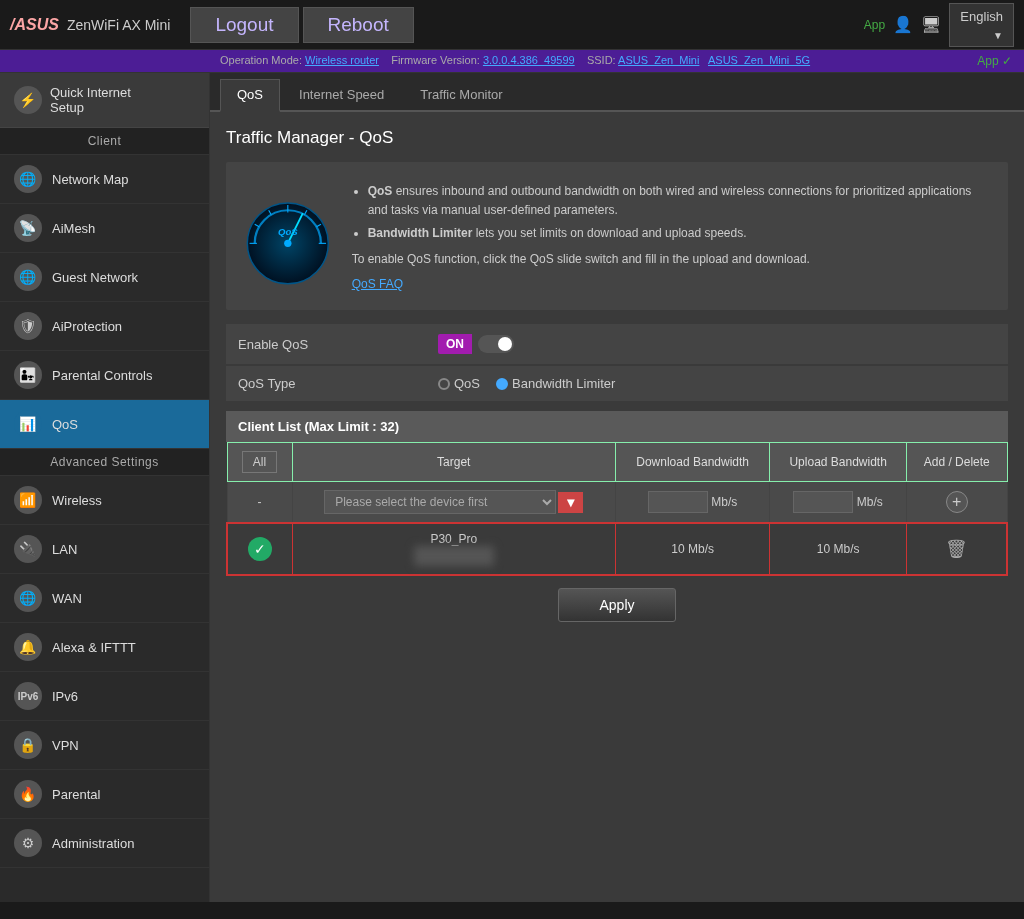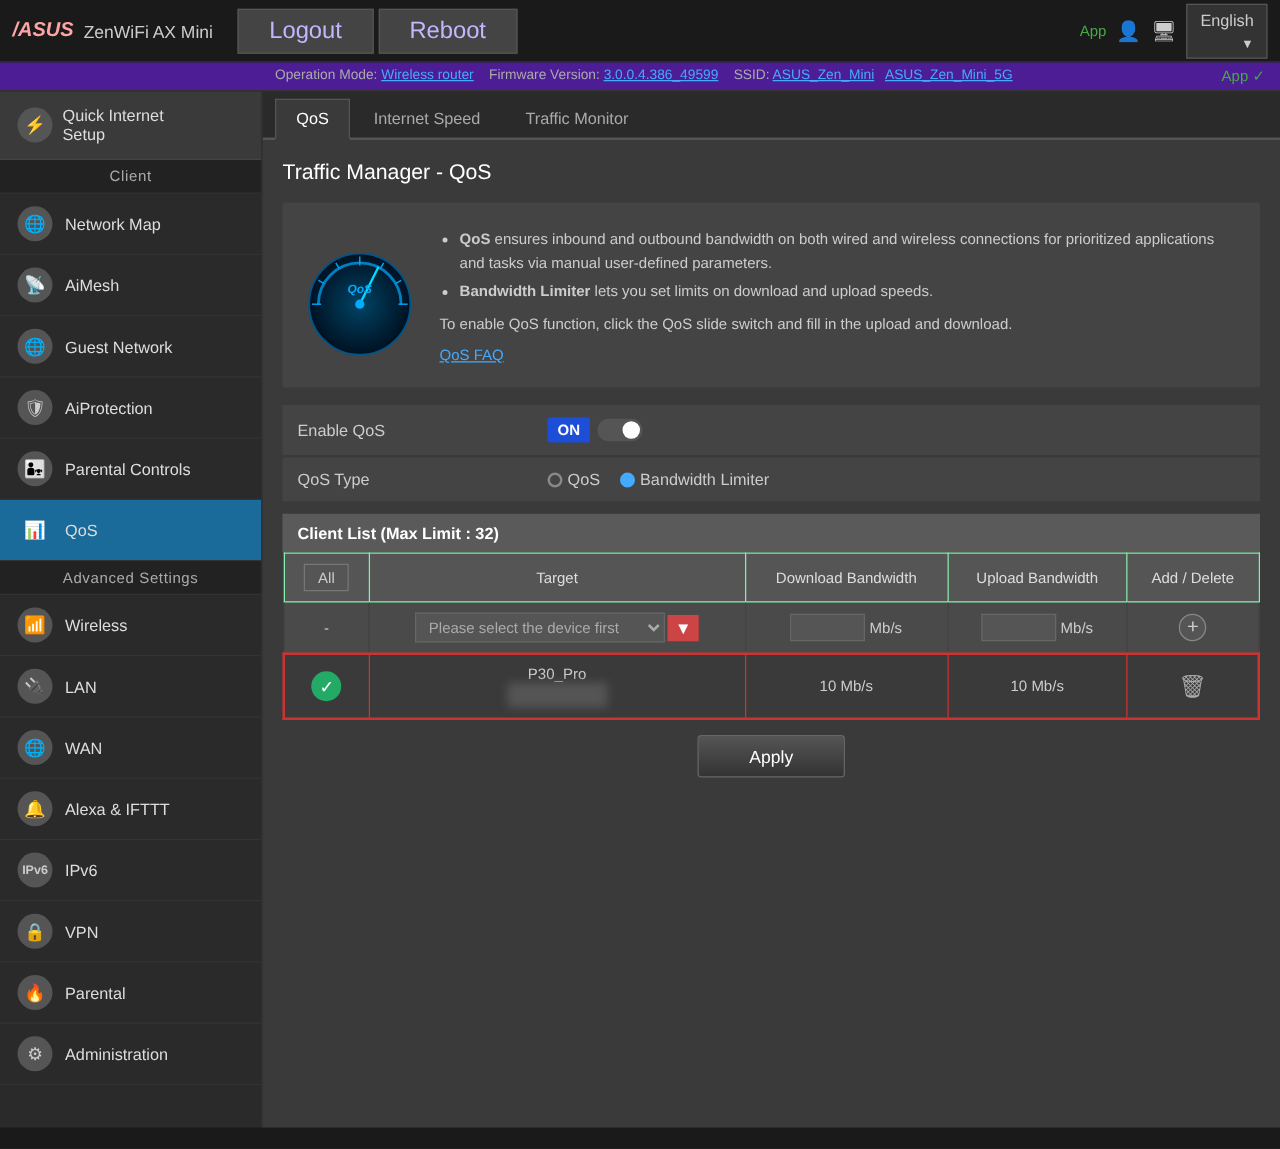--- a/index.html
+++ b/index.html
@@ -52,39 +52,39 @@
     .qos-text li { margin-bottom: 4px; }
     .qos-faq { color: #4af; text-decoration: underline; cursor: pointer; display: block; margin-top: 6px; font-size: 12px; }
 
     
     .form-row { display: flex; align-items: center; padding: 10px 12px; background: #444; margin-bottom: 2px; }
     .form-label { width: 200px; color: #ccc; font-size: 13px; }
     .form-control { display: flex; align-items: center; gap: 12px; }
 
     
     .toggle-wrap { display: flex; align-items: center; gap: 6px; }
-    .toggle-on { background: #1d4ed8; color: #fff; padding: 3px 8px; font-size: 12px; font-weight: bold; border-radius: 2px 0 0 2px; }
+    .toggle-on { background: #a21caf; color: #fff; padding: 3px 8px; font-size: 12px; font-weight: bold; border-radius: 2px 0 0 2px; }
     .toggle-switch { width: 36px; height: 18px; background: #555; border-radius: 9px; position: relative; cursor: pointer; }
     .toggle-switch::after { content: ''; position: absolute; width: 14px; height: 14px; background: #fff; border-radius: 50%; top: 2px; right: 2px; }
 
     
     .radio-group { display: flex; align-items: center; gap: 16px; }
     .radio-item { display: flex; align-items: center; gap: 4px; cursor: pointer; color: #ccc; }
     .radio-dot-blue { width: 12px; height: 12px; border-radius: 50%; border: 2px solid #4af; background: #4af; }
     .radio-dot-empty { width: 12px; height: 12px; border-radius: 50%; border: 2px solid #888; background: transparent; }
 
     
     .client-list-header { background: #5a5a5a; padding: 8px 12px; font-size: 13px; font-weight: bold; color: #fff; margin-top: 10px; }
     .client-table { width: 100%; border-collapse: collapse; background: #3a3a3a; }
     .client-table th { background: #555; color: #ddd; padding: 8px 10px; text-align: center; font-size: 12px; font-weight: normal; border: 1px solid #86efac; }
     .client-table td { padding: 8px 10px; text-align: center; border: 1px solid #444; font-size: 12px; color: #ccc; }
     .client-table tr.input-row td { background: #4a4a4a; }
     .client-table tr.data-row { background: #3a3a3a; border: 2px solid #c33; }
     .client-table tr.data-row td { border-color: #c33; }
-    .select-input { background: #555; border: 1px solid #666; color: #aaa; padding: 3px 6px; font-size: 12px; width: 200px; }
+    .select-input { background: #555; border: 1px solid #666; color: #aaa; padding: 3px 6px; font-size: 12px; width: 232px; }
     .select-arrow { background: #c44; border: none; color: #fff; padding: 3px 6px; cursor: pointer; }
     .mb-input { background: #555; border: 1px solid #666; color: #ccc; padding: 3px 6px; width: 60px; font-size: 12px; }
     .add-btn { width: 22px; height: 22px; border-radius: 50%; background: #555; border: 1px solid #888; color: #ccc; cursor: pointer; font-size: 16px; display: flex; align-items: center; justify-content: center; margin: auto; }
     .check-icon { width: 24px; height: 24px; background: #2a6; border-radius: 50%; display: flex; align-items: center; justify-content: center; color: #fff; font-size: 14px; margin: auto; }
     .delete-icon { font-size: 18px; color: #aaa; cursor: pointer; }
     .all-btn { background: #555; border: 1px solid #777; color: #ccc; padding: 3px 10px; cursor: pointer; font-size: 12px; }
     .blurred-cell { background: #555; width: 80px; height: 20px; border-radius: 2px; margin: auto; filter: blur(4px); }
 
     
     .apply-wrap { text-align: center; margin-top: 12px; }

